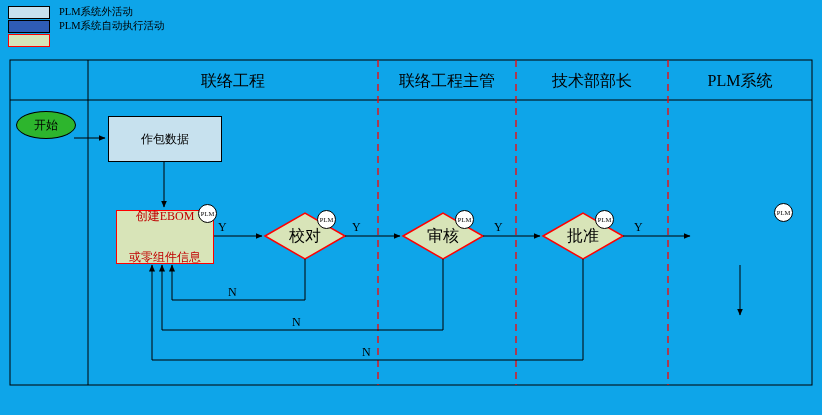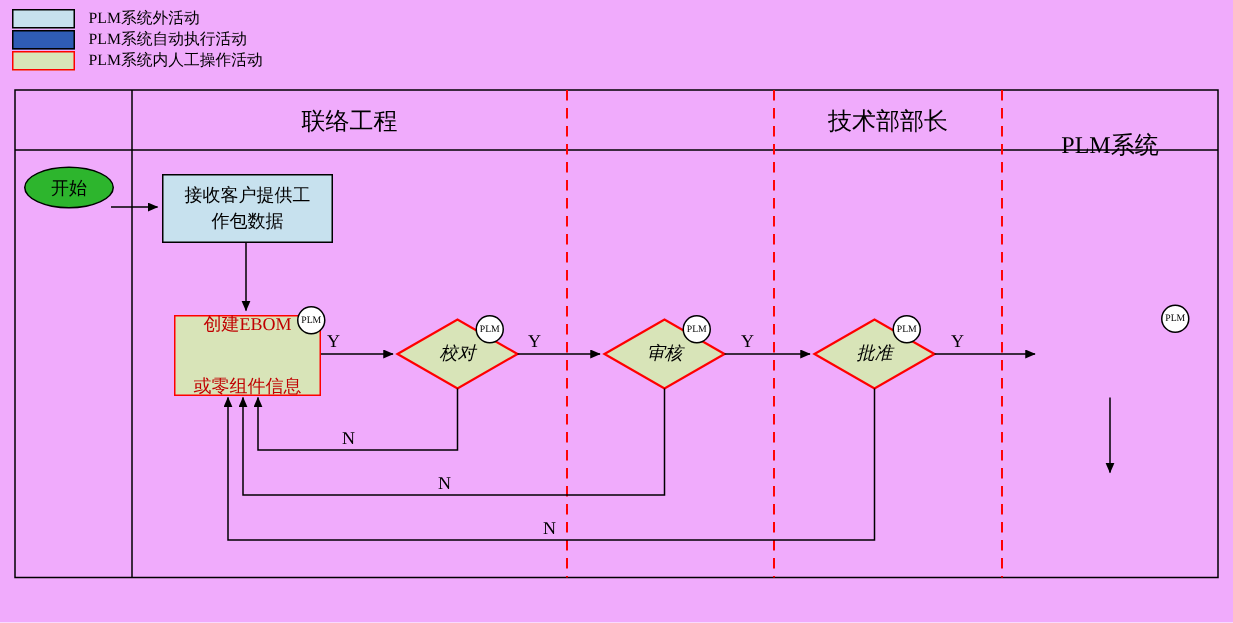--- a/index.html
+++ b/index.html
@@ -1,17 +1,17 @@
 <!DOCTYPE html>
 <html><head>
 <meta charset="utf-8">
 <style>
   html,body{margin:0;padding:0;background:#fff;}
   body{font-family:"Liberation Serif","DejaVu Serif",serif;}
-  .screen{position:relative;width:822px;height:415px;background:#f0abfc;overflow:hidden;}
+  .screen{position:relative;width:822px;height:415px;background:#0ea5e9;overflow:hidden;}
   .overlay{position:absolute;left:0;top:0;}
 
   
   .legend-row{position:absolute;left:8px;display:flex;align-items:center;height:14px;}
   .swatch{width:40px;height:11px;border:1px solid #000;margin-right:9px;flex:0 0 auto;}
   .swatch.external{background:#c7e1ee;}
   .swatch.auto{background:#2f5cb5;}
   .swatch.manual{background:#d8e4b8;border-color:#f00;}
   .legend-label{font-size:10.5px;color:#000;white-space:nowrap;}
 
@@ -19,21 +19,21 @@
   .lane-title{position:absolute;top:70px;height:22px;display:flex;align-items:center;justify-content:center;font-size:16px;color:#000;}
 
   
   .node{position:absolute;display:flex;flex-direction:column;align-items:center;justify-content:center;text-align:center;font-size:12px;line-height:1.4;}
   .node-receive{left:108px;top:116px;width:112px;height:44px;background:#c7e1ee;border:1px solid #000;color:#000;}
   .node-create{left:116px;top:210px;width:96px;height:52px;background:#d8e4b8;border:1.5px solid #f00;color:#c00000;gap:24px;}
   .node-archive{left:693px;top:210px;width:94px;height:55px;background:#2f5cb5;border:1.5px solid #f00;color:#c00000;}
   .terminal{position:absolute;display:flex;align-items:center;justify-content:center;font-size:12px;border:1px solid #000;border-radius:50%;}
   .terminal-start{left:16px;top:111px;width:58px;height:26px;background:#2db52d;color:#000;}
   .terminal-end{left:714px;top:318px;width:52px;height:25px;background:#f00;color:#000;}
-  .diamond-label{position:absolute;transform:translate(-50%,-50%);font-size:12px;color:#000;white-space:nowrap;font-style:italic;}
+  .diamond-label{position:absolute;transform:translate(-50%,-50%);font-size:16px;color:#000;white-space:nowrap;}
   .badge{position:absolute;width:17px;height:17px;border-radius:50%;background:#fff;border:1px solid #000;display:flex;align-items:center;justify-content:center;font-size:6.5px;letter-spacing:0;color:#000;}
   .edge-label{position:absolute;font-size:12px;color:#000;}
 </style>
 </head>
 <body>
 
 <div class="screen">
 
   <svg class="overlay" width="822" height="415" viewBox="0 0 822 415">
     <defs>
@@ -71,32 +71,31 @@
     <div class="legend-row" style="top:5px;">
       <span class="swatch external"></span>
       <span class="legend-label">PLM系统外活动</span>
     </div>
     <div class="legend-row" style="top:19px;">
       <span class="swatch auto"></span>
       <span class="legend-label">PLM系统自动执行活动</span>
     </div>
     <div class="legend-row" style="top:33px;">
       <span class="swatch manual"></span>
-      <span class="legend-label">PLM系统内人工操作活动</span>
     </div>
   </div>
 
   <div class="lane-title" style="left:88px;width:290px;">联络工程</div>
+  <div class="lane-title" style="left:378px;width:138px;">联络工程主管</div>
   <div class="lane-title" style="left:516px;width:152px;">技术部部长</div>
-  <div class="lane-title" style="left:668px;width:144px;margin-top:16px;">PLM系统</div>
+  <div class="lane-title" style="left:668px;width:144px;">PLM系统</div>
 
   <div class="terminal terminal-start">开始</div>
 
   <div class="node node-receive">
-    <span>接收客户提供工</span>
     <span>作包数据</span>
   </div>
 
   <div class="node node-create">
     <span>创建EBOM</span>
     <span>或零组件信息</span>
   </div>
 
   <span class="diamond-label" style="left:305px;top:236px;">校对</span>
   <span class="diamond-label" style="left:443px;top:236px;">审核</span>

